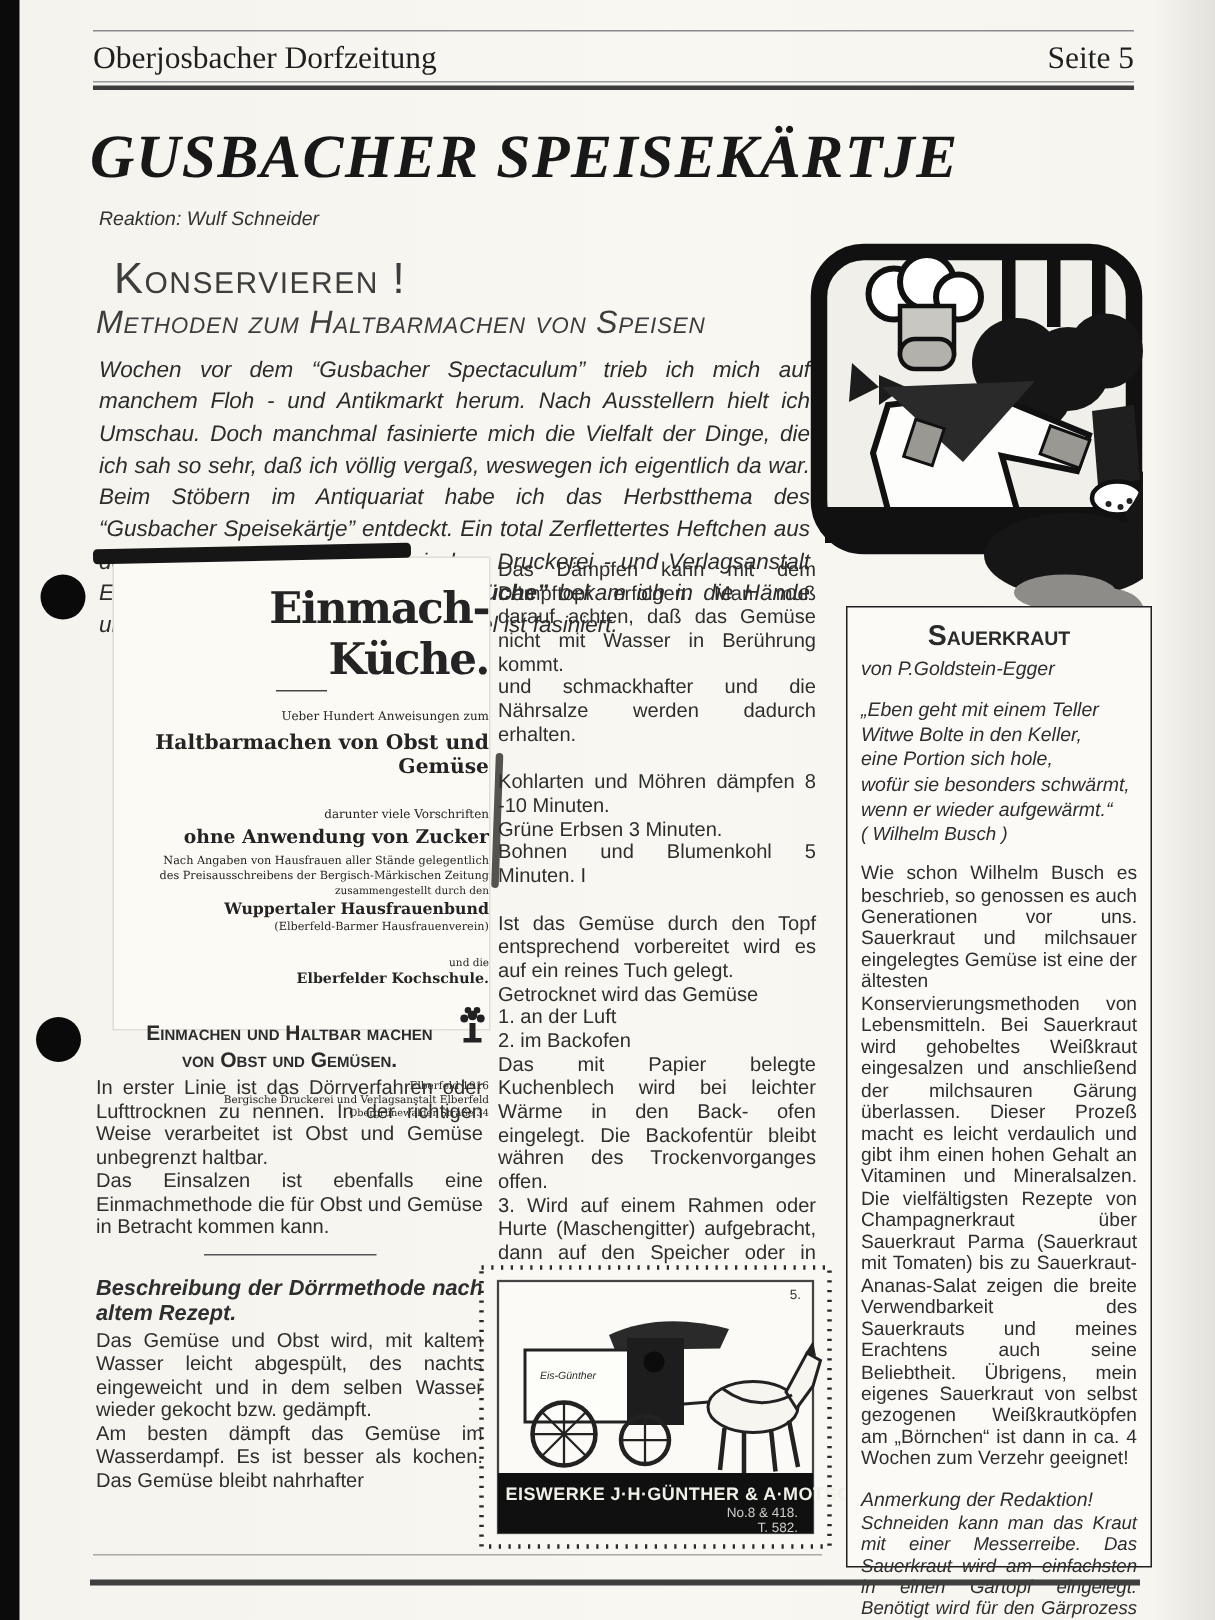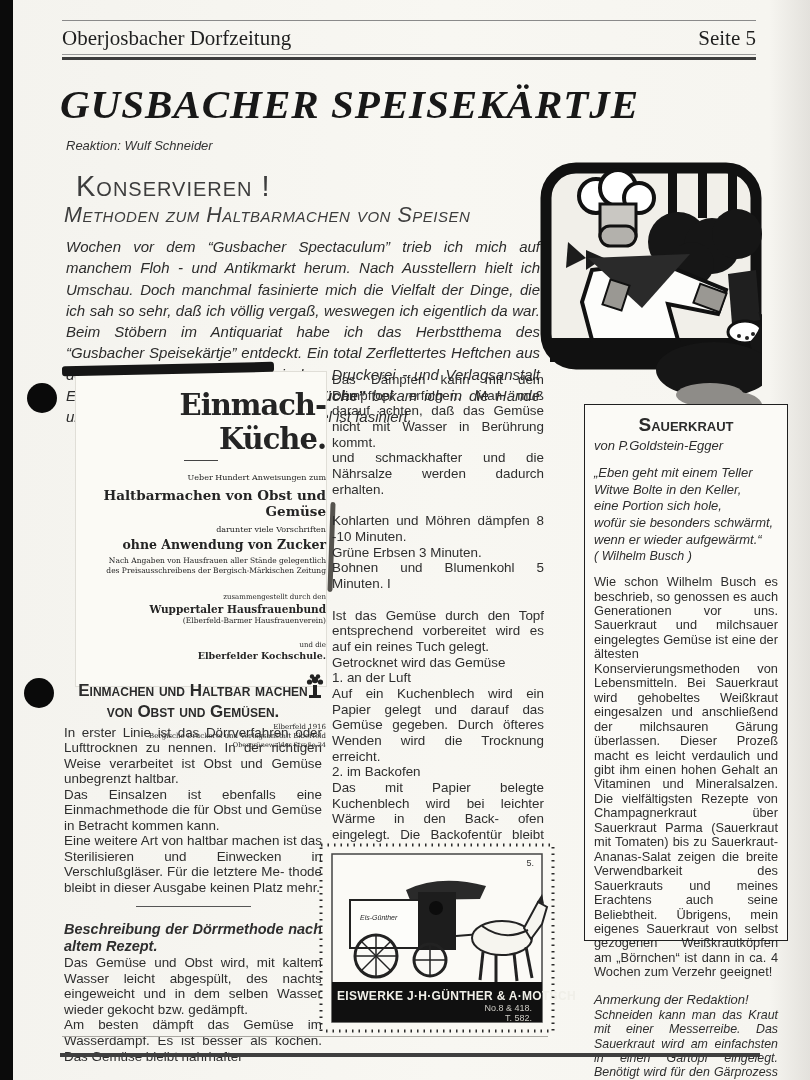--- a/index.html
+++ b/index.html
@@ -41,56 +41,56 @@
          text-align:right;font-family:"DejaVu Serif",serif;color:#242424;
          box-shadow:0 0 0 1px #e0ded7;}
   .cover .smudge-t{position:absolute;left:-14px;top:-8px;width:212px;height:10px;background:#161616;
                    transform:rotate(-1.2deg);border-radius:3px;}
   .cover .smudge-r{position:absolute;right:-8px;top:130px;width:5px;height:90px;background:#55534e;
                    border-radius:3px;transform:rotate(2deg);}
   .cv-title{font-size:29px;font-weight:bold;letter-spacing:-1px;margin-top:16px;}
   .cv-rule{width:34px;margin:4px auto 0;border-top:1.5px solid #444;}
   .c-l1{font-size:8px;margin-top:12px;}
   .c-l2{font-size:13.5px;font-weight:bold;margin-top:5px;}
-  .c-l3{font-size:8px;margin-top:6px;}
+  .c-l3{font-size:8px;margin-top:19px;}
   .c-l4{font-size:12.5px;font-weight:bold;margin-top:3px;}
   .c-c1,.c-c2{font-size:7.5px;margin-top:1px;}
   .c-c1{margin-top:4px;}
-  .c-c3{font-size:7px;margin-top:18px;}
+  .c-c3{font-size:7px;margin-top:2px;}
   .c-c4{font-size:10.5px;font-weight:bold;margin-top:2px;}
   .c-c5{font-size:7.5px;margin-top:1px;}
   .c-c6{font-size:7px;margin-top:16px;}
   .c-c7{font-size:9.5px;font-weight:bold;margin-top:1px;}
   .cv-ornament{margin-top:12px;}
   .c-i1{font-size:7px;margin-top:18px;}
   .c-i2{font-size:7px;margin-top:1px;}
   .c-i3{font-size:6.5px;margin-top:1px;}
 
   
   .col-left{position:absolute;left:64px;top:680px;width:258px;font-size:13.4px;line-height:1.16;}
-  .col-left h3{margin:0 0 2px;text-align:center;font-variant:small-caps;font-size:17px;
+  .col-left h3{margin:0 0 2px;text-align:center;font-variant:small-caps;font-size:14px;
                line-height:1.25;color:#2b2b2b;}
   .col-left p,.col-mid p{margin:0;text-align:justify;}
   .col-divider{width:115px;margin:10px auto 14px;border-top:1.5px solid #555;}
   .recipe-h{font-weight:bold;font-style:italic;font-size:14.5px;line-height:1.2;text-align:justify;margin:0 0 2px;}
 
   .col-mid{position:absolute;left:332px;top:372px;width:212px;font-size:13.4px;line-height:1.17;}
   .gap{height:16px;}
 
   
   .ad{position:absolute;left:318px;top:842px;width:238px;height:192px;margin:0;}
   .ad .num{position:absolute;right:22px;top:16px;font-size:9px;color:#333;}
   .ad .wagon-label{position:absolute;left:42px;top:72px;font-size:7px;font-style:italic;color:#2a2a2a;}
   .ad .banner-text{position:absolute;left:19px;top:147px;width:200px;color:#f0efe8;
                    font-weight:bold;font-size:12px;letter-spacing:.3px;white-space:nowrap;}
   .ad .sub1{position:absolute;right:24px;top:161px;font-size:9px;color:#cfcdc6;}
   .ad .sub2{position:absolute;right:24px;top:171px;font-size:9px;color:#cfcdc6;}
 
   
-  .sk-box{position:absolute;left:584px;top:404px;width:204px;height:537px;box-sizing:border-box;
+  .sk-box{position:absolute;left:564px;top:404px;width:204px;height:641px;box-sizing:border-box;
           border:1.5px solid #1f1f1f;background:#fbfaf6;padding:7px 9px;}
   .sk-h{text-align:center;font-variant:small-caps;font-weight:bold;font-size:19px;color:#2b2b2b;margin:2px 0 2px;}
   .sk-by{font-style:italic;font-size:13px;margin-bottom:12px;}
   .sk-quote{font-style:italic;font-size:13px;line-height:1.28;}
   .sk-attr{font-style:italic;font-size:12.5px;margin:1px 0 12px;}
   .sk-body{font-size:12.8px;line-height:1.13;text-align:justify;margin:0;}
   .sk-note-h{font-style:italic;font-size:13px;margin:12px 0 1px;}
   .sk-note{font-style:italic;font-size:12.4px;line-height:1.16;text-align:justify;margin:0;}
 
   
@@ -187,39 +187,37 @@
     <div class="c-i3">Obergrünewalder Straße 34</div>
   </div>
 
   <div class="col-left">
     <h3>
       <span>Einmachen und Haltbar machen</span><br>
       <span>von Obst und Gemüsen.</span>
     </h3>
     <p>In erster Linie ist das Dörrverfahren oder Lufttrocknen zu nennen. In der richtigen Weise verarbeitet ist Obst und Gemüse unbegrenzt haltbar.</p>
     <p>Das Einsalzen ist ebenfalls eine Einmachmethode die für Obst und Gemüse in Betracht kommen kann.</p>
-    <p>Eine weitere Art von haltbar machen ist das Sterilisieren und Einwecken in Verschlußgläser. Für die letztere Me- thode bleibt in dieser Ausgabe keinen Platz mehr.</p>
     <div class="col-divider"></div>
     <p class="recipe-h">Beschreibung der Dörrmethode nach altem Rezept.</p>
     <p>Das Gemüse und Obst wird, mit kaltem Wasser leicht abgespült, des nachts eingeweicht und in dem selben Wasser wieder gekocht bzw. gedämpft.</p>
     <p>Am besten dämpft das Gemüse im Wasserdampf. Es ist besser als kochen. Das Gemüse bleibt nahrhafter</p>
   </div>
 
   <div class="col-mid">
     <p>Das Dämpfen kann mit dem Dämpftopf erfolgen. Man muß darauf achten, daß das Gemüse nicht mit Wasser in Berührung kommt.</p>
     <p>und schmackhafter und die Nährsalze werden dadurch erhalten.</p>
     <div class="gap"></div>
     <p>Kohlarten und Möhren dämpfen 8 -10 Minuten.</p>
     <p>Grüne Erbsen 3 Minuten.</p>
     <p>Bohnen und Blumenkohl 5 Minuten. I</p>
     <div class="gap"></div>
     <p>Ist das Gemüse durch den Topf entsprechend vorbereitet wird es auf ein reines Tuch gelegt.</p>
     <p>Getrocknet wird das Gemüse</p>
     <p>1. an der Luft</p>
-    <p>Auf ein Kuchenblech wird ein Papier gelegt und darauf das Gemüse gegeben. Durch öfteres Wenden wird die Trocknung erreicht.</p>
     <p>2. im Backofen</p>
     <p>Das mit Papier belegte Kuchenblech wird bei leichter Wärme in den Back- ofen eingelegt. Die Backofentür bleibt währen des Trockenvorganges offen.</p>
     <p>3. Wird auf einem Rahmen oder Hurte (Maschengitter) aufgebracht, dann auf den Speicher oder in einem trockenen Raum zum Dörren gelegt.</p>
   </div>
 
   <figure class="ad">
     <svg width="238" height="192" viewBox="0 0 238 192">
       <rect x="3" y="3" width="232" height="186" fill="#f9f8f3" stroke="#2a2a2a" stroke-width="3" stroke-dasharray="1.5 5"></rect>
       <rect x="14" y="12" width="210" height="168" fill="#fbfaf6" stroke="#444" stroke-width="1.5"></rect>
       <path d="M88 48 Q122 32 168 44 L162 57 L92 58 Z" fill="#2a2a2a"></path>

